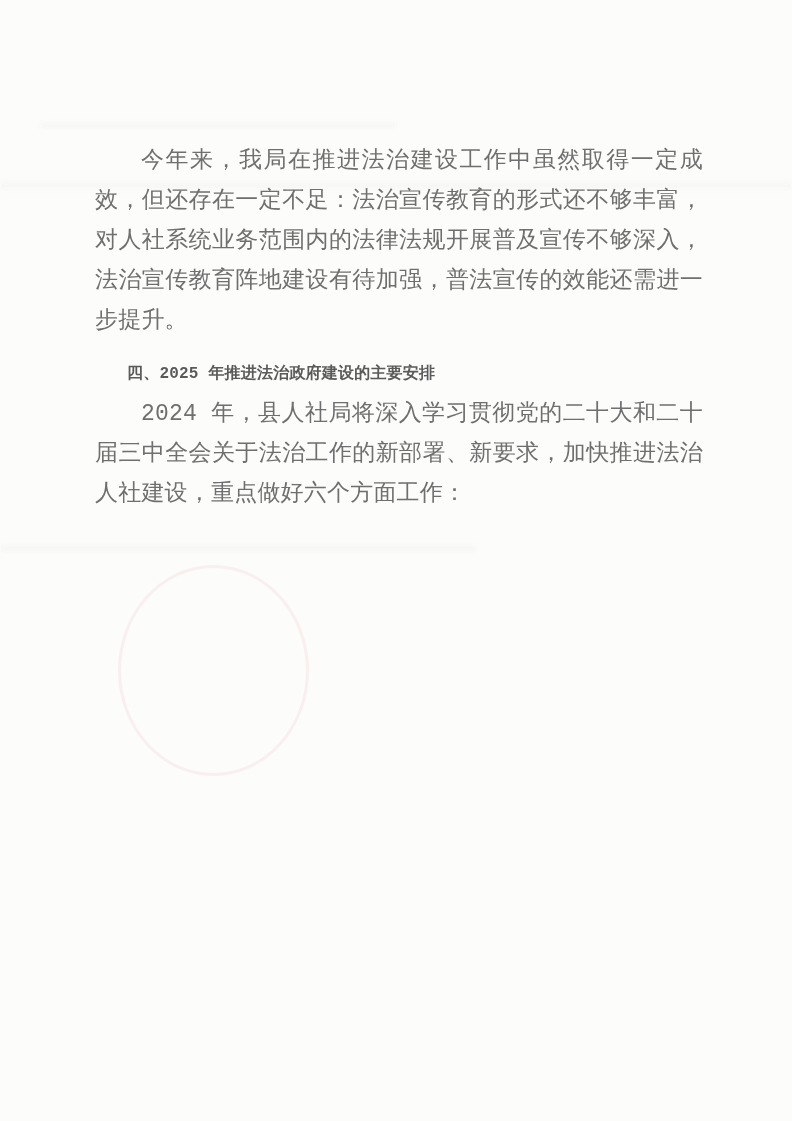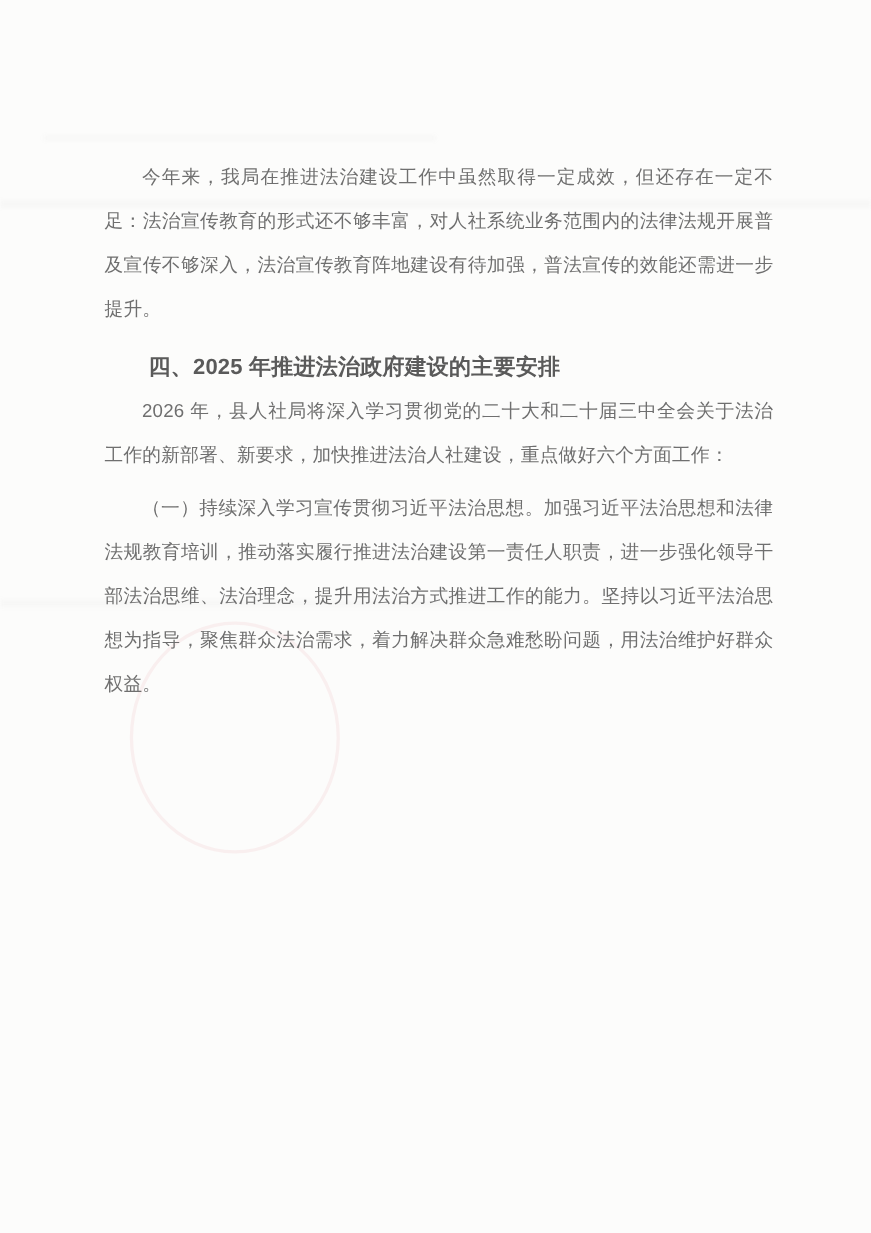--- a/index.html
+++ b/index.html
@@ -46,34 +46,34 @@
   .content {
     position: absolute;
     left: 95px;
     top: 141px;
     width: 608px;
     text-align: justify;
     text-justify: inter-ideograph;
   }
   .para {
     margin: 0;
-    font-family: Liberation Sans, sans-serif;
-    font-size: 17px;
+    font-family: Liberation Mono, monospace;
+    font-size: 23px;
     line-height: 40px;
     letter-spacing: 0.2px;
     color: var(--body-color, #6f6f6f);
     text-indent: 2em;
   }
   .para.item {
     margin-top: 8px;
   }
   .heading {
     margin: 13px 0 0 0;
-    font-family: Liberation Sans, sans-serif;
-    font-size: 20px;
+    font-family: Liberation Mono, monospace;
+    font-size: 16px;
     line-height: 40px;
     letter-spacing: 0.2px;
     font-weight: 600;
     color: var(--heading-color, #5a5a5a);
     text-indent: 2em;
   }
 </style>
 </head>
 <body>
 
@@ -82,19 +82,18 @@
   <div class="scan-band band-3"></div>
   <div class="scan-band band-1"></div>
   <div class="scan-band band-2"></div>
   <div class="seal-artifact"></div>
 
   <div class="content">
     <p class="para">今年来，我局在推进法治建设工作中虽然取得一定成效，但还存在一定不足：法治宣传教育的形式还不够丰富，对人社系统业务范围内的法律法规开展普及宣传不够深入，法治宣传教育阵地建设有待加强，普法宣传的效能还需进一步提升。</p>
 
     <h2 class="heading">四、2025 年推进法治政府建设的主要安排</h2>
 
-    <p class="para">2026 年，县人社局将深入学习贯彻党的二十大和二十届三中全会关于法治工作的新部署、新要求，加快推进法治人社建设，重点做好六个方面工作：</p>
+    <p class="para">2024 年，县人社局将深入学习贯彻党的二十大和二十届三中全会关于法治工作的新部署、新要求，加快推进法治人社建设，重点做好六个方面工作：</p>
 
-    <p class="para item">（一）持续深入学习宣传贯彻习近平法治思想。加强习近平法治思想和法律法规教育培训，推动落实履行推进法治建设第一责任人职责，进一步强化领导干部法治思维、法治理念，提升用法治方式推进工作的能力。坚持以习近平法治思想为指导，聚焦群众法治需求，着力解决群众急难愁盼问题，用法治维护好群众权益。</p>
 
   </div>
 
 </div>
 
 </body></html>

